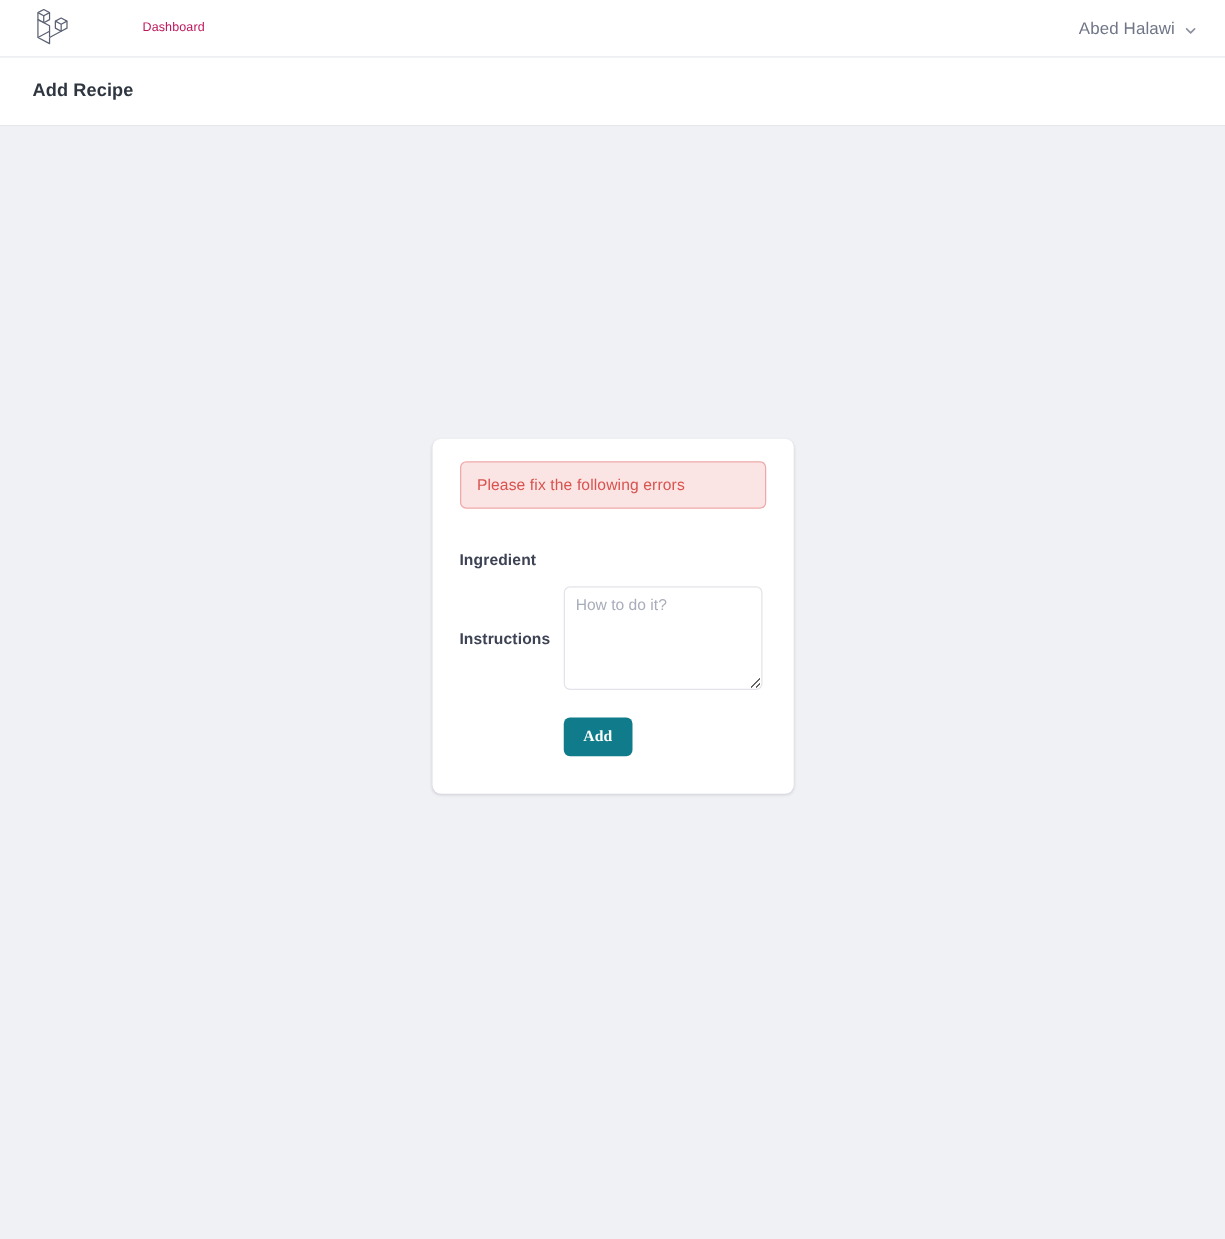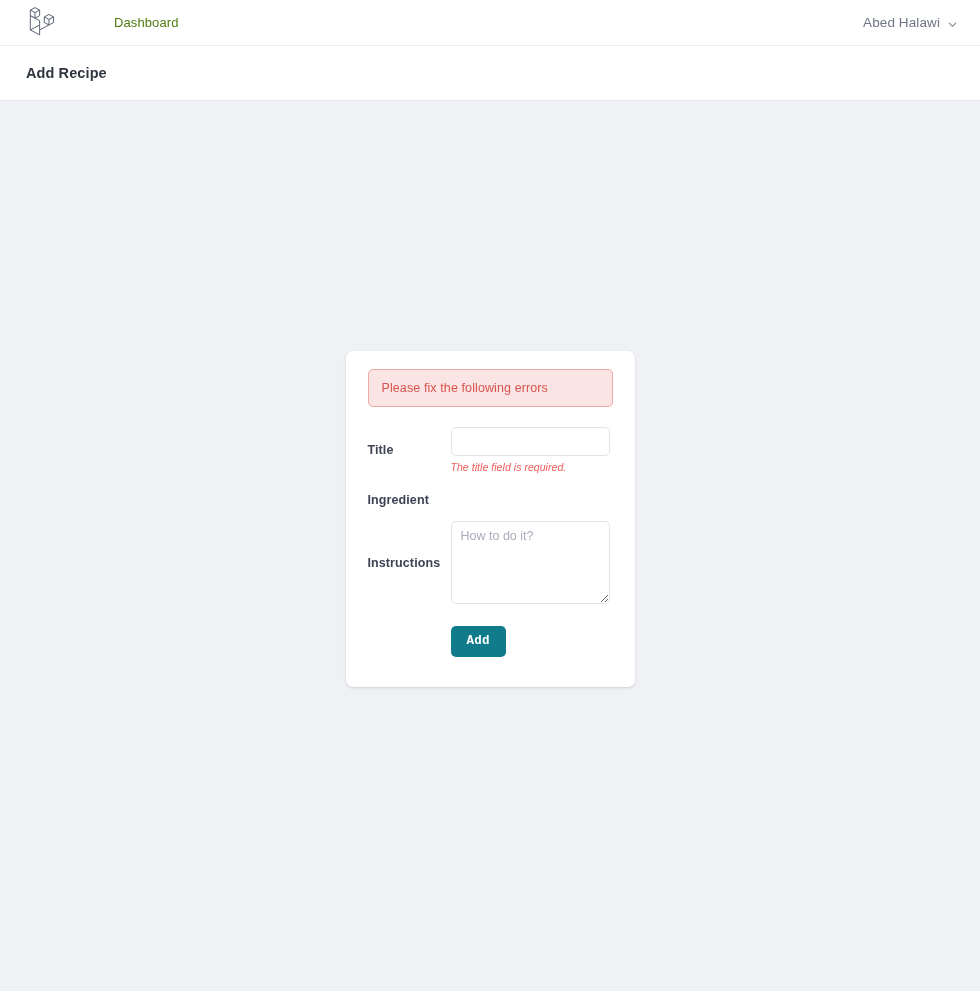--- a/index.html
+++ b/index.html
@@ -40,22 +40,22 @@
     margin-right: 0px;
   }
 
   .nav-links {
     display: flex;
     align-items: center;
     margin-left: 57px;
   }
 
   .nav-link {
-    font-size: 13px;
-    color: #4d7c0f;
+    font-size: 10px;
+    color: #be185d;
     letter-spacing: .1px;
     text-decoration: none;
     cursor: pointer;
   }
 
   .nav-right {
     margin-left: auto;
     display: flex;
     align-items: flex-end;
     cursor: pointer;
@@ -215,21 +215,21 @@
   .submit-spacer {
     width: 83px;
     flex: 0 0 83px;
   }
 
   .btn-add {
     background: #107c8b;
     color: #ffffff;
     border: none;
     border-radius: 5px;
-    font-family: Liberation Mono, monospace;
+    font-family: Liberation Serif, serif;
     font-size: 12.5px;
     font-weight: 700;
     letter-spacing: .2px;
     padding: 9px 16px;
     cursor: pointer;
     line-height: 1;
   }
 </style>
 </head>
 <body>
@@ -273,27 +273,20 @@
 </div>
 
 <div class="main">
 
   <form class="card">
 
     <div class="alert">
       <div class="alert-text">Please fix the following errors</div>
     </div>
 
-    <div class="form-row">
-      <label class="field-label">Title</label>
-      <div class="field-area">
-        <input class="text-input" type="text" placeholder="" style="">
-        <div class="error-text">The title field is required.</div>
-      </div>
-    </div>
 
     <div class="spacer-14"></div>
 
     <div class="form-row align-top">
       <label class="field-label">Ingredient</label>
     </div>
 
     <div class="spacer-8"></div>
 
     <div class="form-row align-top">

